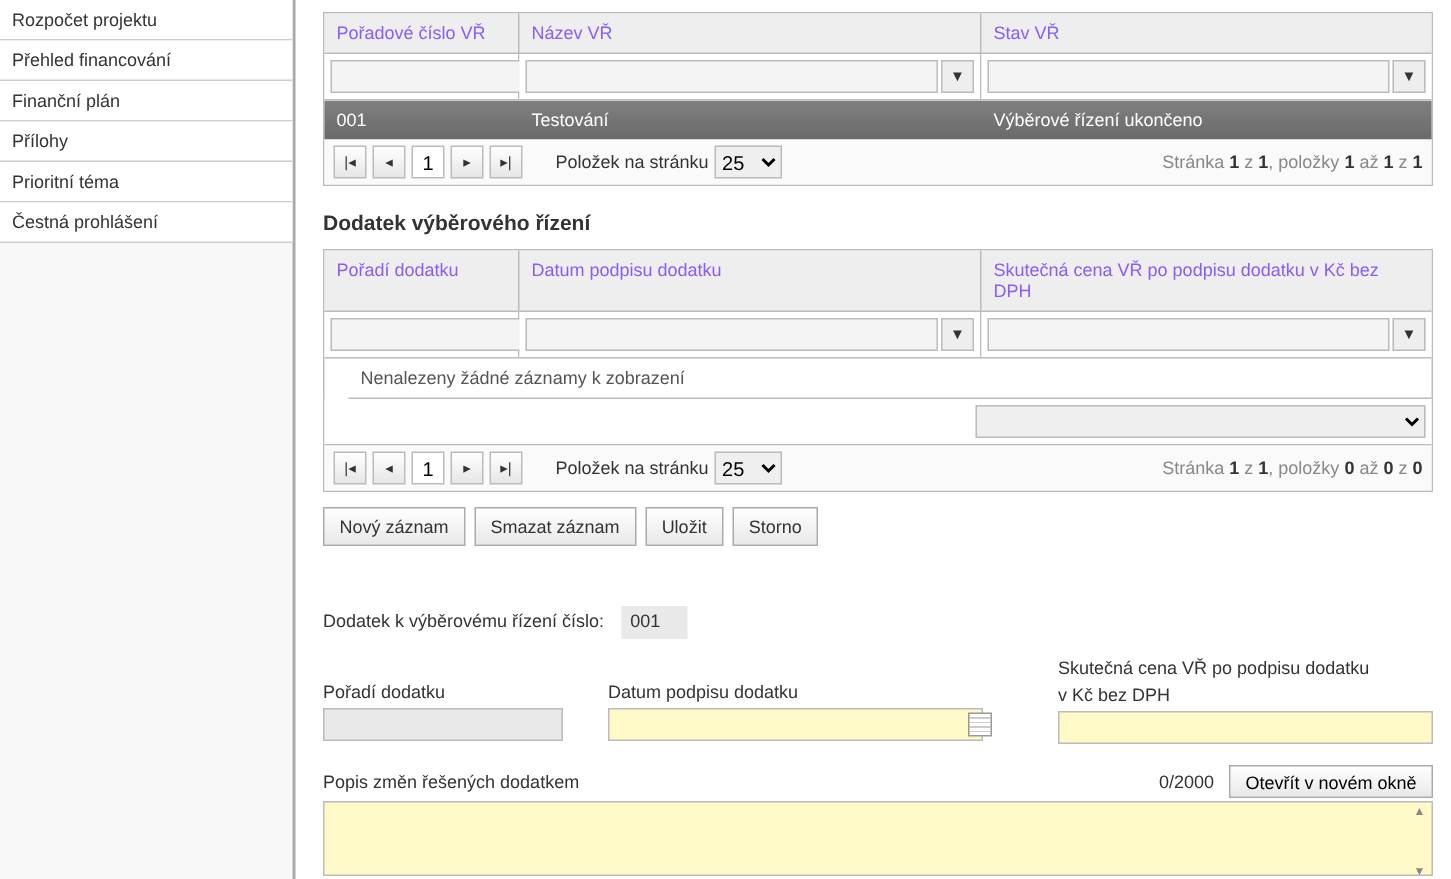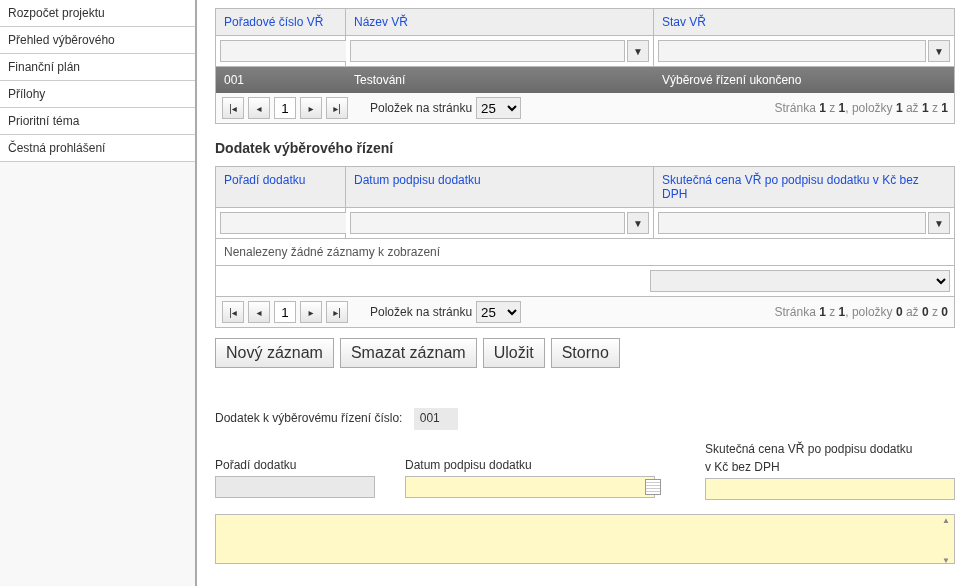--- a/index.html
+++ b/index.html
@@ -5,43 +5,43 @@
   * { box-sizing: border-box; margin: 0; padding: 0; }
   body { font-family: Arial, sans-serif; font-size: 12px; background: #fff; color: #333; width: 967px; height: 586px; overflow: hidden; display: flex; }
   .sidebar { width: 197px; border-right: 2px solid #aaa; background: #f8f8f8; }
   .sidebar-item { display: block; padding: 6px 8px; border-bottom: 1px solid #ccc; background: #fff; cursor: pointer; }
   .main { flex: 1; padding: 8px 12px 12px 18px; overflow-y: auto; }
   .grid { border: 1px solid #bbb; margin-bottom: 4px; }
   .grid-header, .grid-filter, .grid-row, .grid-footer { display: flex; }
   .grid-header { background: #eee; }
   .grid-cell { border-right: 1px solid #bbb; padding: 6px 8px; }
   .grid-cell:last-child { border-right: none; }
-  .grid-header .grid-cell { font-weight: normal; color: #1d4ed8; border-bottom: 1px solid #bbb; }
+  .grid-header .grid-cell { font-weight: normal; color: #8b5cf6; border-bottom: 1px solid #bbb; }
   .col1 { width: 130px; }
   .col2 { flex: 1; }
   .col3 { width: 300px; }
   .grid-filter .grid-cell { display: flex; align-items: center; gap: 2px; border-bottom: 1px solid #bbb; background: #fff; padding: 4px; }
   .filter-input { flex: 1; height: 22px; border: 1px solid #bbb; background: #f4f4f4; padding: 0 4px; }
   .filter-btn { width: 22px; height: 22px; border: 1px solid #bbb; background: #eee; display: flex; align-items: center; justify-content: center; cursor: pointer; font-size: 10px; }
   .grid-data .grid-row { background: linear-gradient(#808080, #6a6a6a); color: #fff; }
   .grid-data .grid-cell { border: none; padding: 6px 8px; }
-  .grid-empty { padding: 6px 8px; color: #555; border-bottom: 1px solid #bbb; }
+  .grid-empty { padding: 6px 8px; color: #555; border-bottom: 1px solid #bbb; margin-left: 16px; }
   .grid-dropdown-row { display: flex; padding: 4px; background: #fff; border-bottom: 1px solid #bbb; }
   .grid-dropdown-row .spacer { flex: 1; }
   .grid-dropdown-row select { width: 300px; height: 22px; border: 1px solid #bbb; }
   .pager { display: flex; align-items: center; gap: 4px; padding: 4px 6px; background: #fafafa; }
   .pager-btn { width: 22px; height: 22px; border: 1px solid #bbb; background: linear-gradient(#fff,#e6e6e6); display: flex; align-items: center; justify-content: center; cursor: pointer; font-size: 10px; }
   .pager-input { width: 22px; height: 22px; text-align: center; border: 1px solid #bbb; background: #fff; }
   .pager-label { margin-left: 18px; }
   .pager-size { width: 45px; height: 22px; border: 1px solid #bbb; }
   .pager-info { margin-left: auto; color: #888; }
   .pager-info b { color: #333; font-weight: bold; }
   .section-title { font-size: 14px; font-weight: bold; margin: 16px 0 10px 0; }
   .toolbar { display: flex; gap: 6px; margin-top: 10px; }
-  .btn { border: 1px solid #aaa; background: linear-gradient(#fff,#e8e8e8); padding: 5px 10px; cursor: pointer; color: #333; font-size: 16px; }
+  .btn { border: 1px solid #aaa; background: linear-gradient(#fff,#e8e8e8); padding: 5px 10px; cursor: pointer; color: #333; font-size: 12px; }
   .form { margin-top: 40px; }
   .form-row { display: flex; align-items: flex-start; gap: 20px; margin-bottom: 14px; }
   .form-field { display: flex; flex-direction: column; gap: 4px; }
   .field-label { color: #333; }
   .field-input { border: 1px solid #bbb; height: 22px; padding: 0 4px; font-size: 12px; }
   .bg-grey { background: #e9e9e9; width: 160px; }
   .bg-yellow { background: #fff8c7; }
   .inline-val { display: inline-block; background: #e9e9e9; padding: 3px 18px 3px 6px; height: 22px; margin-left: 8px; }
   .date-wrap { position: relative; display: inline-flex; align-items: center; }
   .date-wrap .cal { position: absolute; right: 4px; width: 16px; height: 16px; border: 1px solid #999; background: repeating-linear-gradient(#fff, #fff 2px, #ccc 2px, #ccc 3px); cursor: pointer; }
@@ -52,21 +52,21 @@
   .textarea-wrap { position: relative; margin-top: 2px; }
   .desc-textarea { width: 100%; height: 50px; border: 1px solid #bbb; background: #fff8c7; resize: none; font-family: Arial; font-size: 12px; padding: 4px; }
   .scroll-arrows { position: absolute; right: 2px; top: 2px; bottom: 2px; width: 14px; display: flex; flex-direction: column; justify-content: space-between; }
   .sa { font-size: 8px; text-align: center; color: #888; cursor: pointer; }
 </style>
 </head>
 <body>
 
 <div class="sidebar">
   <a class="sidebar-item">Rozpočet projektu</a>
-  <a class="sidebar-item">Přehled výběrového</a>
+  <a class="sidebar-item">Přehled financování</a>
   <a class="sidebar-item">Finanční plán</a>
   <a class="sidebar-item">Přílohy</a>
   <a class="sidebar-item">Prioritní téma</a>
   <a class="sidebar-item">Čestná prohlášení</a>
 </div>
 
 <div class="main">
 
   <div class="grid">
     <div class="grid-header">
@@ -175,20 +175,25 @@
           <div class="cal"></div>
         </div>
       </div>
       <div class="form-field" style="width:250px; margin-left:auto; margin-top:-16px;">
         <span class="field-label">Skutečná cena VŘ po podpisu dodatku</span>
         <span class="field-label">v Kč bez DPH</span>
         <input class="field-input bg-yellow" style="width: 250px;">
       </div>
     </div>
 
+    <div class="desc-row">
+      <span class="desc-label">Popis změn řešených dodatkem</span>
+      <span class="counter">0/2000</span>
+      <button class="open-btn">Otevřít v novém okně</button>
+    </div>
     <div class="textarea-wrap">
       <textarea class="desc-textarea" style=""></textarea>
       <div class="scroll-arrows">
         <div class="sa">▲</div>
         <div class="sa">▼</div>
       </div>
     </div>
   </div>
 
 </div>

